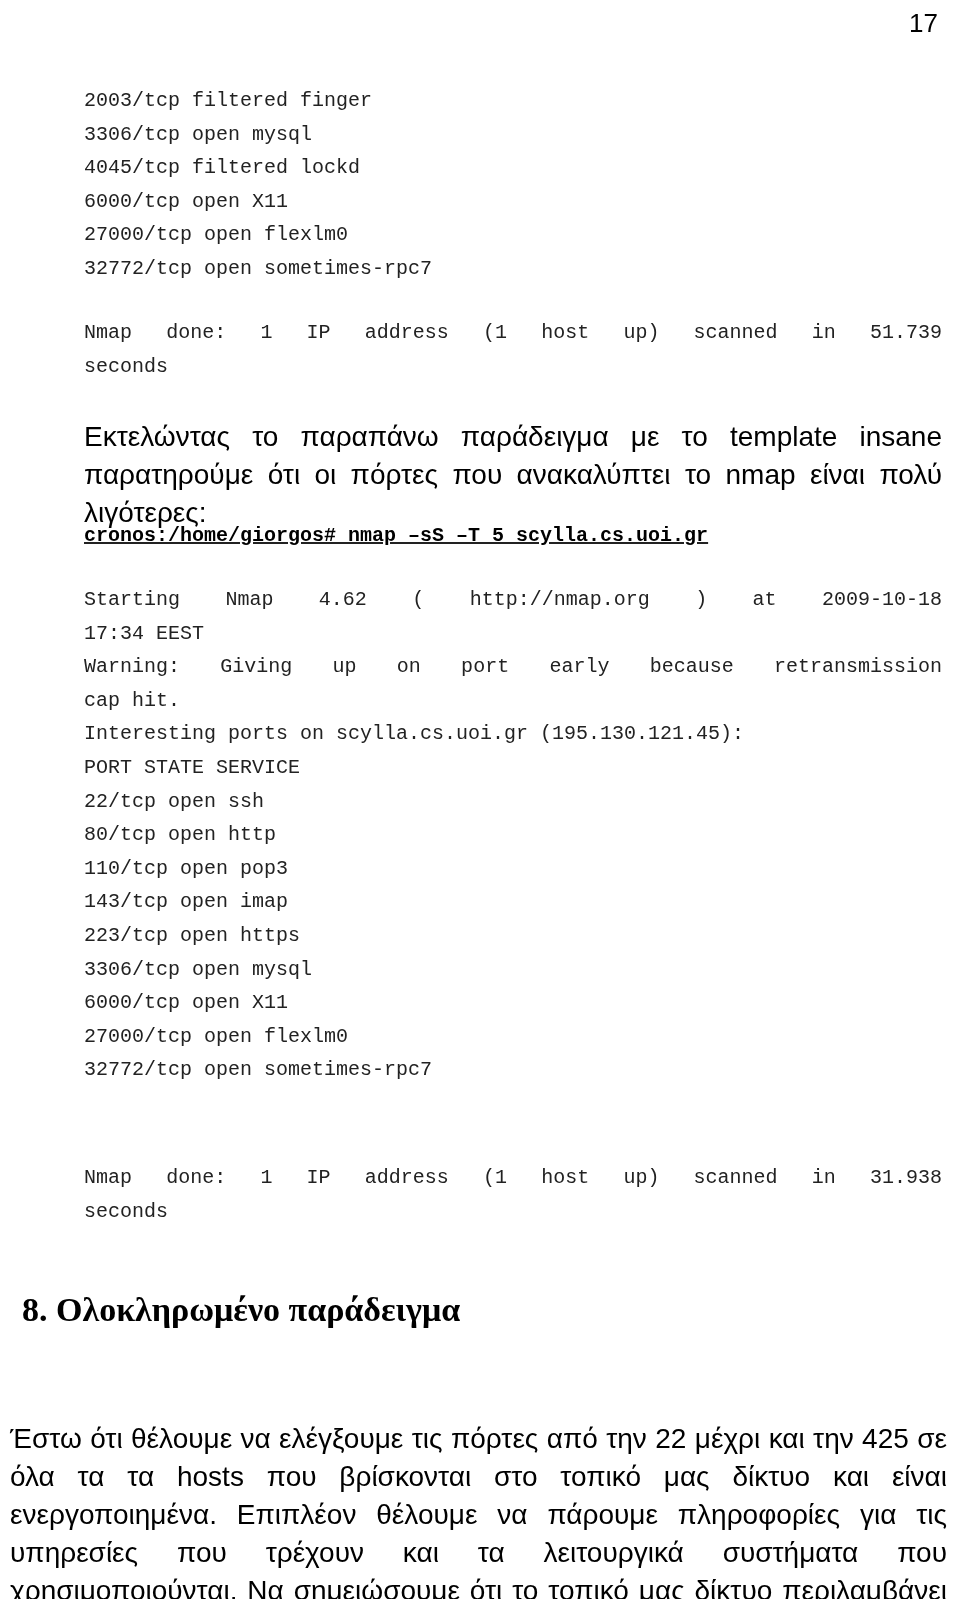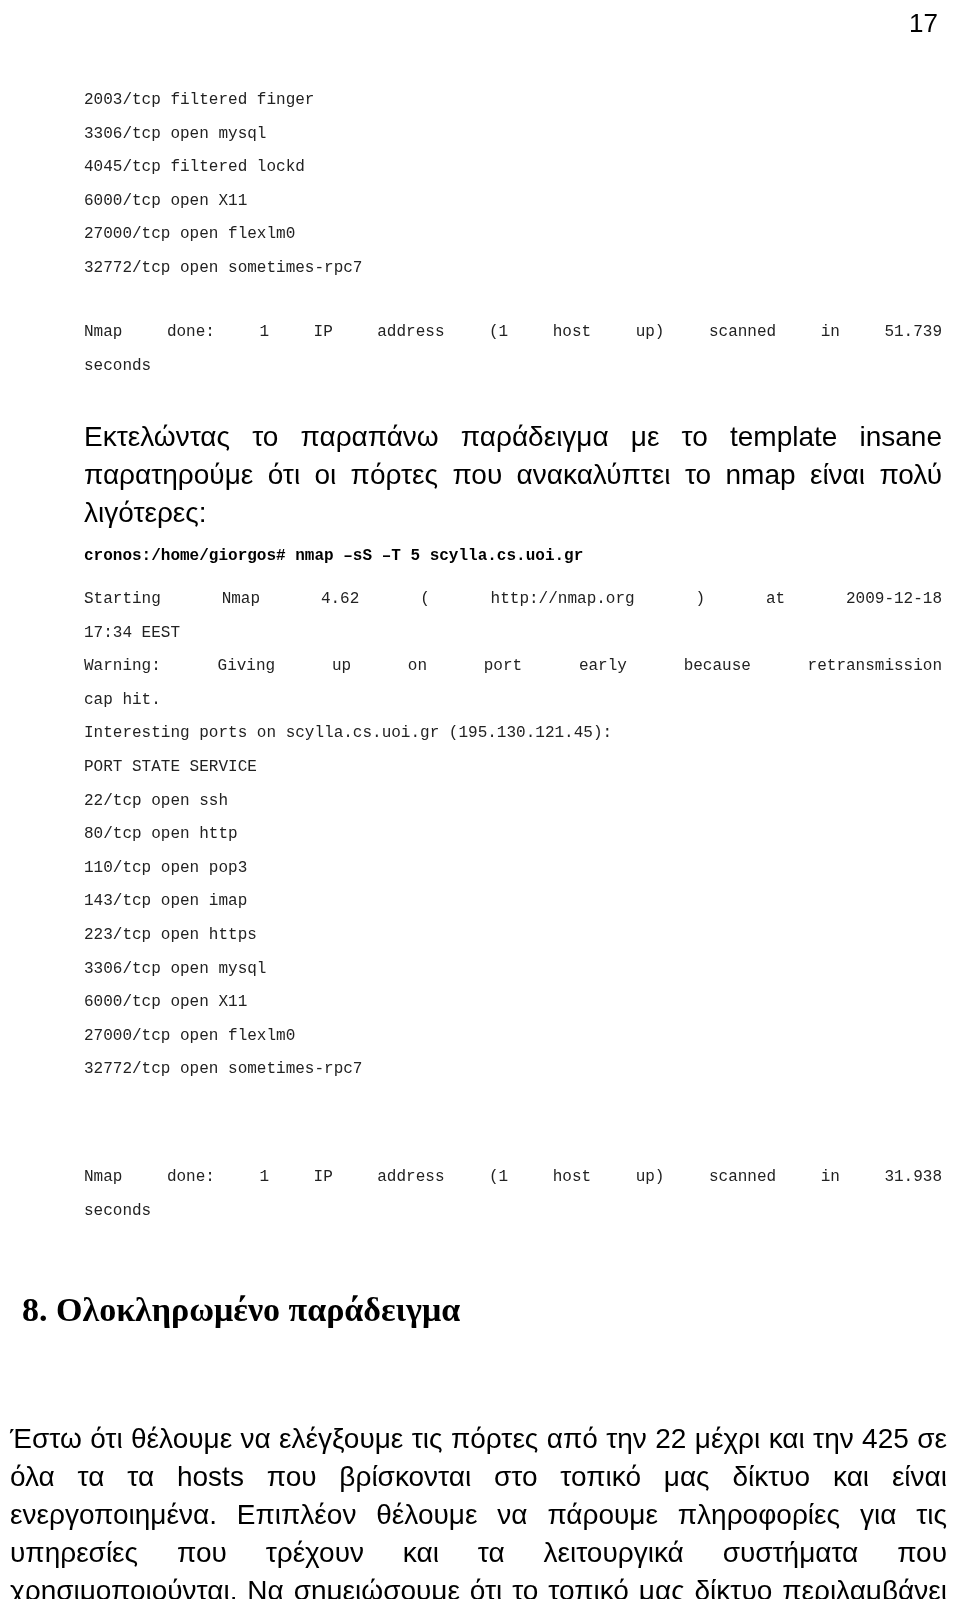--- a/index.html
+++ b/index.html
@@ -33,21 +33,21 @@
     line-height: 30px;
     color: #000;
   }
 
   
   .code-block {
     position: absolute;
     left: 84px;
     width: 858px;
     font-family: "Liberation Mono", "DejaVu Sans Mono", monospace;
-    font-size: 16px;
+    font-size: 20px;
     line-height: 33.6px;
     letter-spacing: 0px;
     color: #222222;
     white-space: normal;
   }
   .code-block .cl {
     display: block;
     text-align: justify;
     text-align-last: left;
     white-space: pre-wrap;
@@ -100,26 +100,26 @@
     <span class="cl">32772/tcp open sometimes-rpc7</span>
   </div>
 
   <div class="code-block" style="top:316px;">
     <span class="cl just">Nmap done: 1 IP address (1 host up) scanned in 51.739</span>
     <span class="cl">seconds</span>
   </div>
 
   <div class="para" style="left:84px; top:418px; width:858px;">Εκτελώντας το παραπάνω παράδειγμα με το template insane παρατηρούμε ότι οι πόρτες που ανακαλύπτει το nmap είναι πολύ λιγότερες:</div>
 
-  <div class="code-block" style="top:540px;">
+  <div class="code-block" style="top:519px;text-decoration:underline;">
     <span class="cl bold">cronos:/home/giorgos# nmap –sS –T 5 scylla.cs.uoi.gr</span>
   </div>
 
   <div class="code-block" style="top:583px;">
-    <span class="cl just">Starting Nmap 4.62 ( http://nmap.org ) at 2009-12-18</span>
+    <span class="cl just">Starting Nmap 4.62 ( http://nmap.org ) at 2009-10-18</span>
     <span class="cl">17:34 EEST</span>
     <span class="cl just">Warning: Giving up on port early because retransmission</span>
     <span class="cl">cap hit.</span>
     <span class="cl">Interesting ports on scylla.cs.uoi.gr (195.130.121.45):</span>
     <span class="cl">PORT STATE SERVICE</span>
     <span class="cl">22/tcp open ssh</span>
     <span class="cl">80/tcp open http</span>
     <span class="cl">110/tcp open pop3</span>
     <span class="cl">143/tcp open imap</span>
     <span class="cl">223/tcp open https</span>

